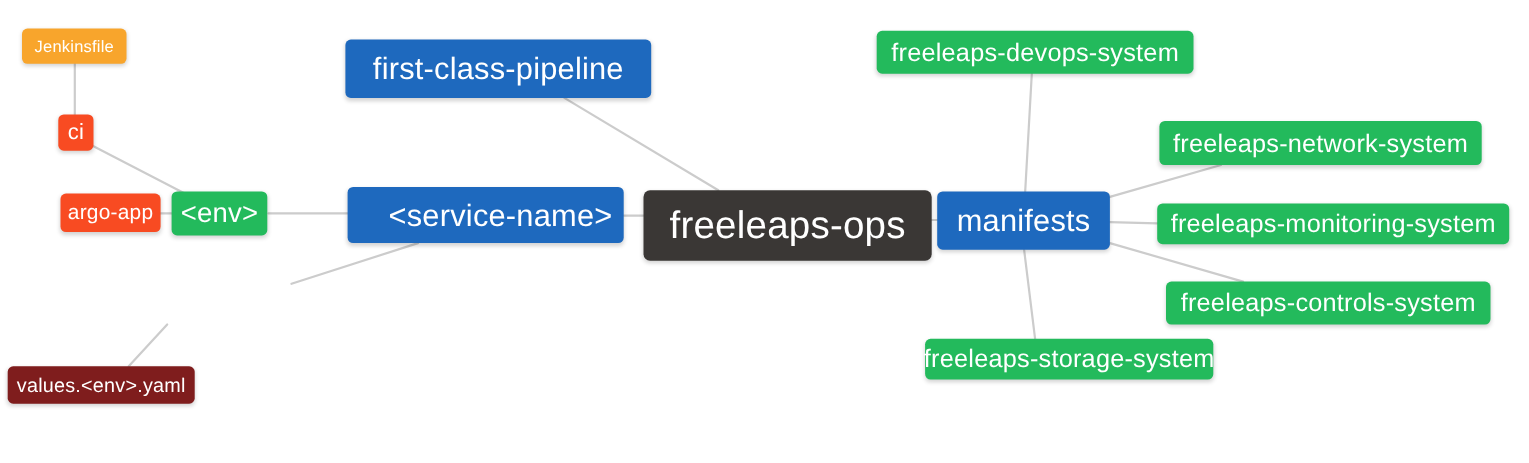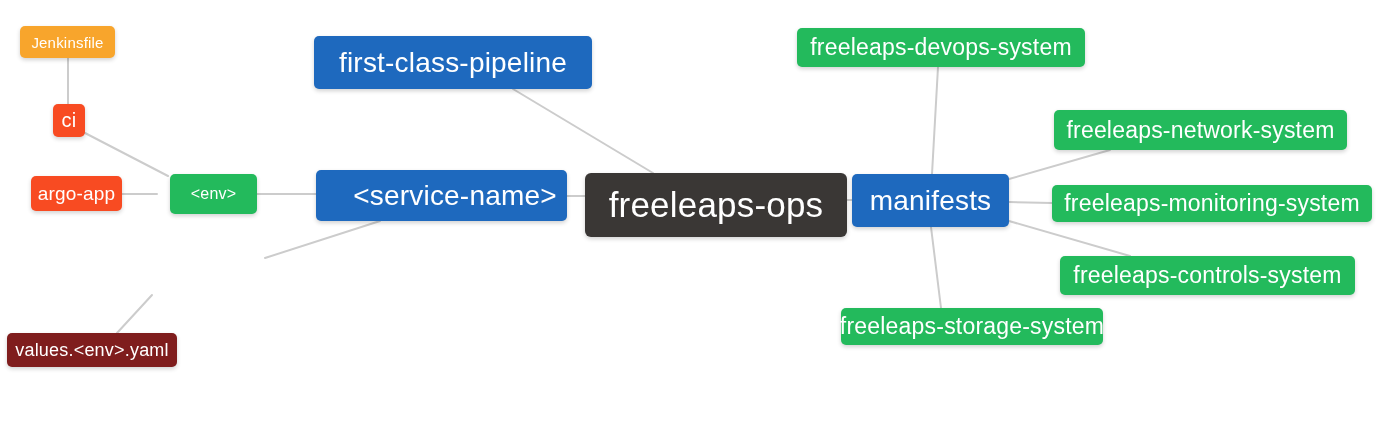--- a/index.html
+++ b/index.html
@@ -31,21 +31,21 @@
     box-shadow: 0 2px 4px rgba(0,0,0,0.18);
     white-space: nowrap;
     box-sizing: border-box;
     cursor: pointer;
     letter-spacing: 0.2px;
   }
   
   .n-jenkinsfile        { left:  20px; top:  26px; width:  95px; height: 32px; font-size: 15px; }
   .n-ci                 { left:  53px; top: 104px; width:  32px; height: 33px; font-size: 20px; }
   .n-argo-app           { left:  31px; top: 176px; width:  91px; height: 35px; font-size: 19px; }
-  .n-env                { left: 170px; top: 174px; width:  87px; height: 40px; font-size: 16px; }
+  .n-env                { left: 156px; top: 174px; width:  87px; height: 40px; font-size: 25px; }
   .n-helm-pkg           { left: 147px; top: 257px; width: 116px; height: 38px; font-size: 25px; }
   .n-values-env-yaml    { left:   7px; top: 333px; width: 170px; height: 34px; font-size: 18px; }
   .n-first-class-pipeline { left: 314px; top:  36px; width: 278px; height: 53px; font-size: 28px; }
   .n-service-name       { left: 316px; top: 170px; width: 251px; height: 51px; font-size: 28px; padding-left: 27px; }
   .n-freeleaps-ops      { left: 585px; top: 173px; width: 262px; height: 64px; font-size: 35px; border-radius: 6px; }
   .n-manifests          { left: 852px; top: 174px; width: 157px; height: 53px; font-size: 28px; }
   .n-devops-system      { left: 797px; top:  28px; width: 288px; height: 39px; font-size: 23px; }
   .n-network-system     { left:1054px; top: 110px; width: 293px; height: 40px; font-size: 23px; }
   .n-monitoring-system  { left:1052px; top: 185px; width: 320px; height: 37px; font-size: 23px; }
   .n-controls-system    { left:1060px; top: 256px; width: 295px; height: 39px; font-size: 23px; }
@@ -68,21 +68,21 @@
     <line x1="845" y1="200" x2="852" y2="200" stroke="#cccccc"></line>
     <line x1="932" y1="174" x2="938" y2="67" stroke="#cccccc"></line>
     <line x1="1009" y1="179" x2="1110" y2="150" stroke="#cccccc"></line>
     <line x1="1009" y1="202" x2="1052" y2="203" stroke="#cccccc"></line>
     <line x1="1009" y1="221" x2="1130" y2="256" stroke="#cccccc"></line>
     <line x1="931" y1="227" x2="941" y2="308" stroke="#cccccc"></line>
   </svg>
 
   <div class="node n-jenkinsfile" style="background: rgb(248, 165, 44); color: rgb(255, 255, 255);">Jenkinsfile</div>
   <div class="node n-ci" style="background: rgb(248, 75, 34); color: rgb(255, 255, 255);">ci</div>
-  <div class="node n-argo-app" style="background: rgb(248, 75, 34); color: rgb(255, 255, 255);">argo-app</div>
+  <div class="node n-argo-app" style="background: rgb(248, 75, 34); color: rgb(255, 255, 255); margin-left: 24px;">argo-app</div>
   <div class="node n-env" style="background: rgb(35, 186, 92); color: rgb(255, 255, 255);">&lt;env&gt;</div>
   <div class="node n-values-env-yaml" style="background: #7f1d1d; color: rgb(255, 255, 255);">values.&lt;env&gt;.yaml</div>
   <div class="node n-first-class-pipeline" style="background: rgb(30, 105, 190); color: rgb(255, 255, 255);">first-class-pipeline</div>
   <div class="node n-service-name" style="background: rgb(30, 105, 190); color: rgb(255, 255, 255);">&lt;service-name&gt;</div>
   <div class="node n-freeleaps-ops" style="background: rgb(58, 55, 53); color: rgb(255, 255, 255);">freeleaps-ops</div>
   <div class="node n-manifests" style="background: rgb(30, 105, 190); color: rgb(255, 255, 255);">manifests</div>
   <div class="node n-devops-system" style="background: rgb(35, 186, 92); color: rgb(255, 255, 255);">freeleaps-devops-system</div>
   <div class="node n-network-system" style="background: rgb(35, 186, 92); color: rgb(255, 255, 255);">freeleaps-network-system</div>
   <div class="node n-monitoring-system" style="background: rgb(35, 186, 92); color: rgb(255, 255, 255);">freeleaps-monitoring-system</div>
   <div class="node n-controls-system" style="background: rgb(35, 186, 92); color: rgb(255, 255, 255);">freeleaps-controls-system</div>

